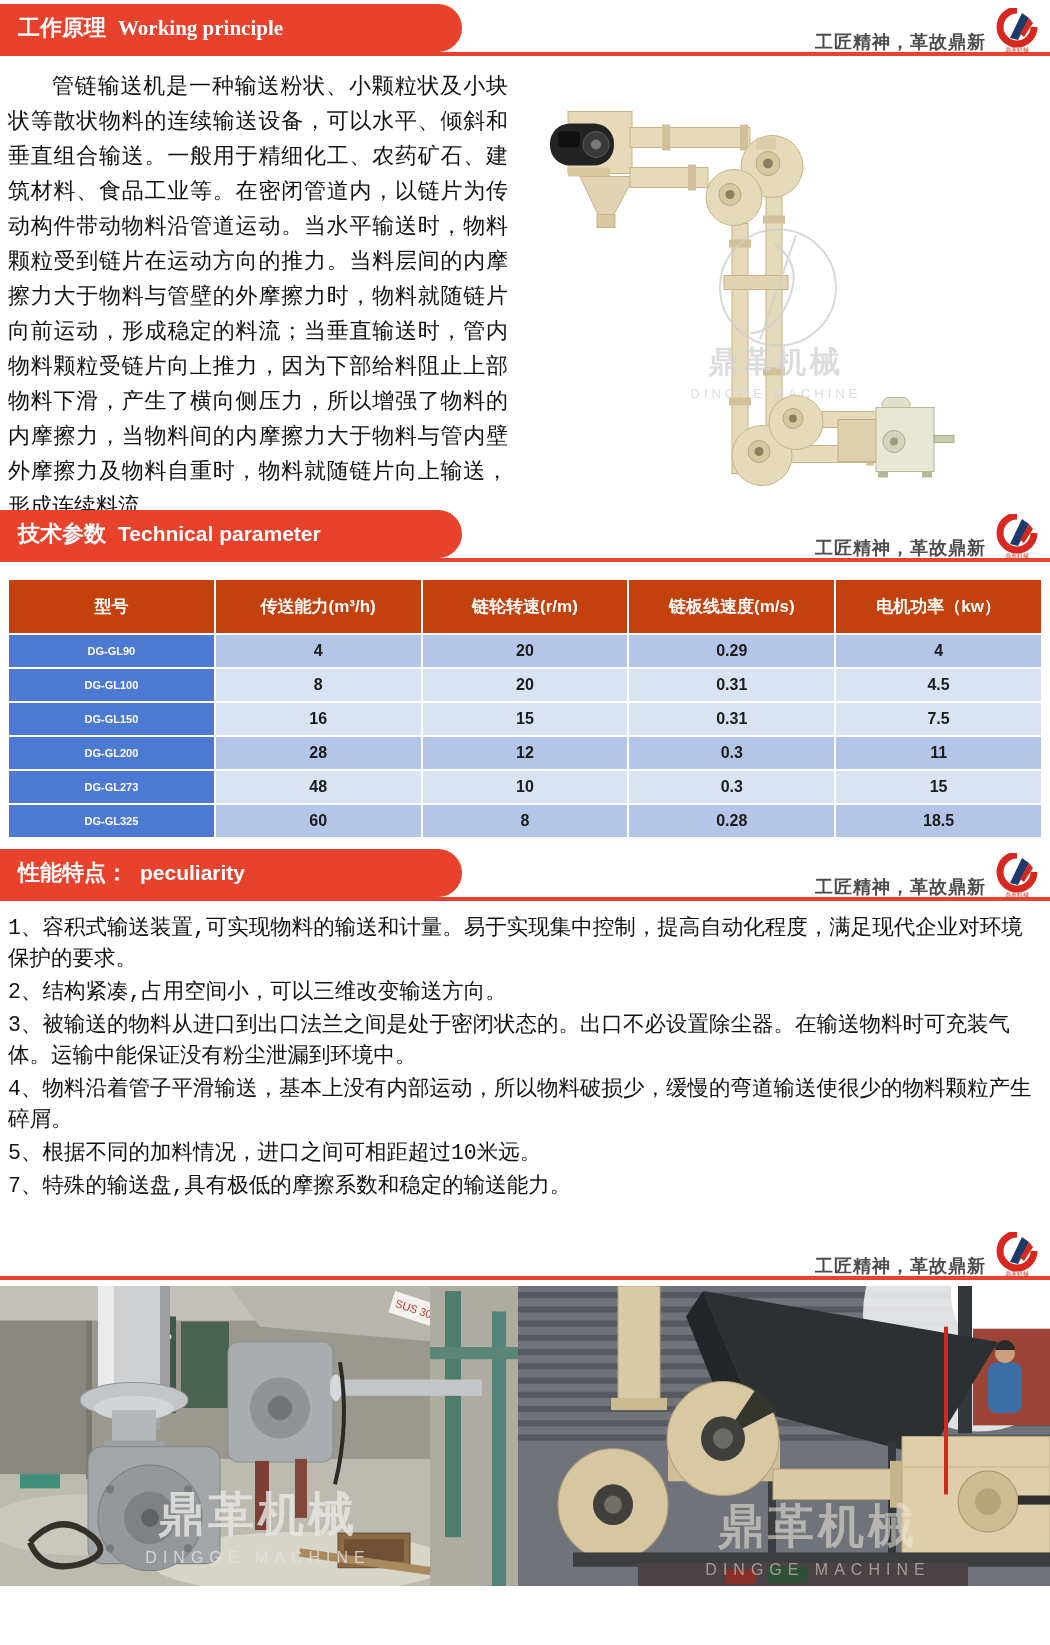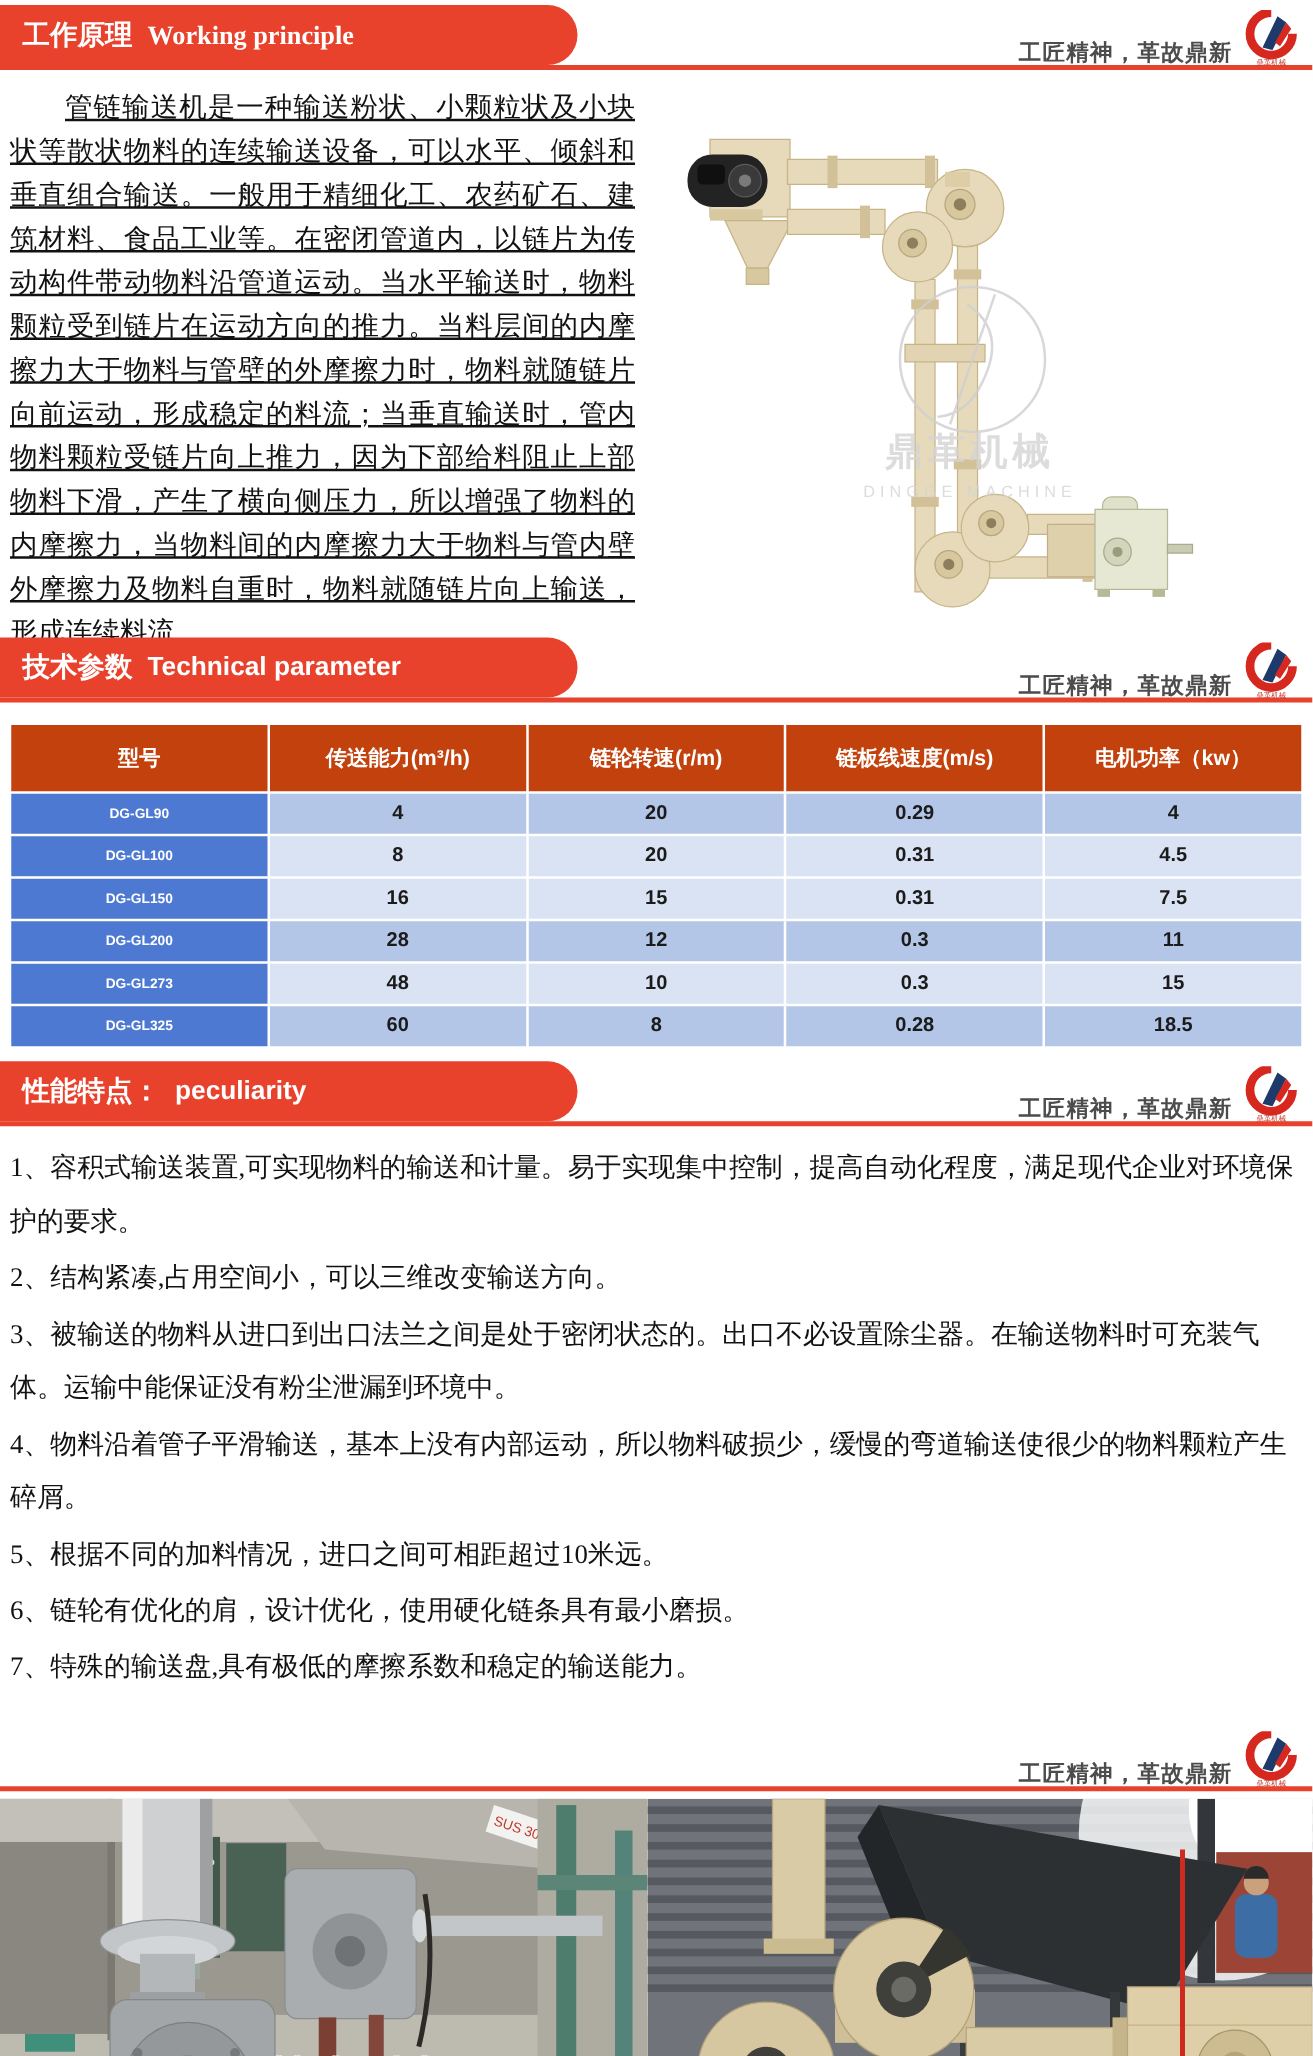--- a/index.html
+++ b/index.html
@@ -12,36 +12,36 @@
   .banner{position:absolute;top:0;left:0;width:462px;height:48px;background:#e8412c;
           border-radius:0 30px 30px 0;display:flex;align-items:center;padding-left:18px;
           box-sizing:border-box;color:#fff;font-weight:bold;font-size:22px;}
   .banner .en{margin-left:12px;font-size:21px;}
   .slogan-wrap{position:absolute;right:12px;top:4px;display:flex;align-items:flex-end;gap:10px;}
   .slogan{font-size:18px;font-weight:bold;color:#4c4c4c;letter-spacing:1px;}
 
   
   .hero{display:flex;height:448px;}
   .para{width:500px;margin:12px 0 0 8px;font-family:"Liberation Serif",serif;
-        font-size:22px;line-height:35px;color:#121212;text-align:justify;text-indent:2em;text-decoration:underline;}
+        font-size:22px;line-height:35px;color:#121212;text-align:justify;text-indent:2em;}
   .machine-fig{width:470px;margin:10px 30px 0 30px;}
 
   
   .param-table{width:1036px;margin:16px 7px 0 7px;border-collapse:collapse;table-layout:fixed;}
   .param-table th{background:#c2410c;color:#fff;font-size:17px;font-weight:bold;height:51px;
                   border:2px solid #fff;text-align:center;}
   .param-table td{height:30px;border:2px solid #fff;text-align:center;font-size:16px;
                   font-weight:bold;color:#1b1b1b;}
   .param-table td.model{background:#4d79d2;color:#fff;font-size:11px;}
   .param-table tr.odd  td.val{background:#b4c6e7;}
   .param-table tr.even td.val{background:#dae3f3;}
 
   
-  .features{margin:12px 10px 0 8px;font-family:Liberation Serif, serif;
-            font-size:21.5px;line-height:43px;color:#121212;}
+  .features{margin:12px 10px 0 8px;font-family:Liberation Mono, monospace;
+            font-size:21.5px;line-height:31px;color:#121212;}
   .features .feat{margin:0 0 2px 0;}
 
   
   .photos{display:flex;height:300px;margin-top:6px;}
   .photos svg{display:block;}
 
   .mt4{margin-top:4px;font-family:Liberation Serif, serif;} .mt6{margin-top:6px;} .mt10{margin-top:10px;} .mt26{margin-top:26px;}
   .wm-cn{font-weight:bold;letter-spacing:4px;}
 </style>
 </head>
@@ -230,21 +230,20 @@
     </svg>
   </div>
 </div>
 
 <div class="features">
   <div class="feat">1、容积式输送装置,可实现物料的输送和计量。易于实现集中控制，提高自动化程度，满足现代企业对环境保护的要求。</div>
   <div class="feat">2、结构紧凑,占用空间小，可以三维改变输送方向。</div>
   <div class="feat">3、被输送的物料从进口到出口法兰之间是处于密闭状态的。出口不必设置除尘器。在输送物料时可充装气体。运输中能保证没有粉尘泄漏到环境中。</div>
   <div class="feat">4、物料沿着管子平滑输送，基本上没有内部运动，所以物料破损少，缓慢的弯道输送使很少的物料颗粒产生碎屑。</div>
   <div class="feat">5、根据不同的加料情况，进口之间可相距超过10米远。</div>
-  <div class="feat">6、链轮有优化的肩，设计优化，使用硬化链条具有最小磨损。</div>
   <div class="feat">7、特殊的输送盘,具有极低的摩擦系数和稳定的输送能力。</div>
 </div>
 
 <div class="banner-row mt26">
   <div class="banner-line"></div>
   <div class="slogan-wrap">
     <span class="slogan">工匠精神，革故鼎新</span>
     <svg width="42" height="46" viewBox="0 0 42 46">
       <circle cx="21" cy="19" r="17" fill="#ffffff"></circle>
       <path d="M21 2 A17 17 0 1 0 38 19" fill="none" stroke="#d6281e" stroke-width="7"></path>

